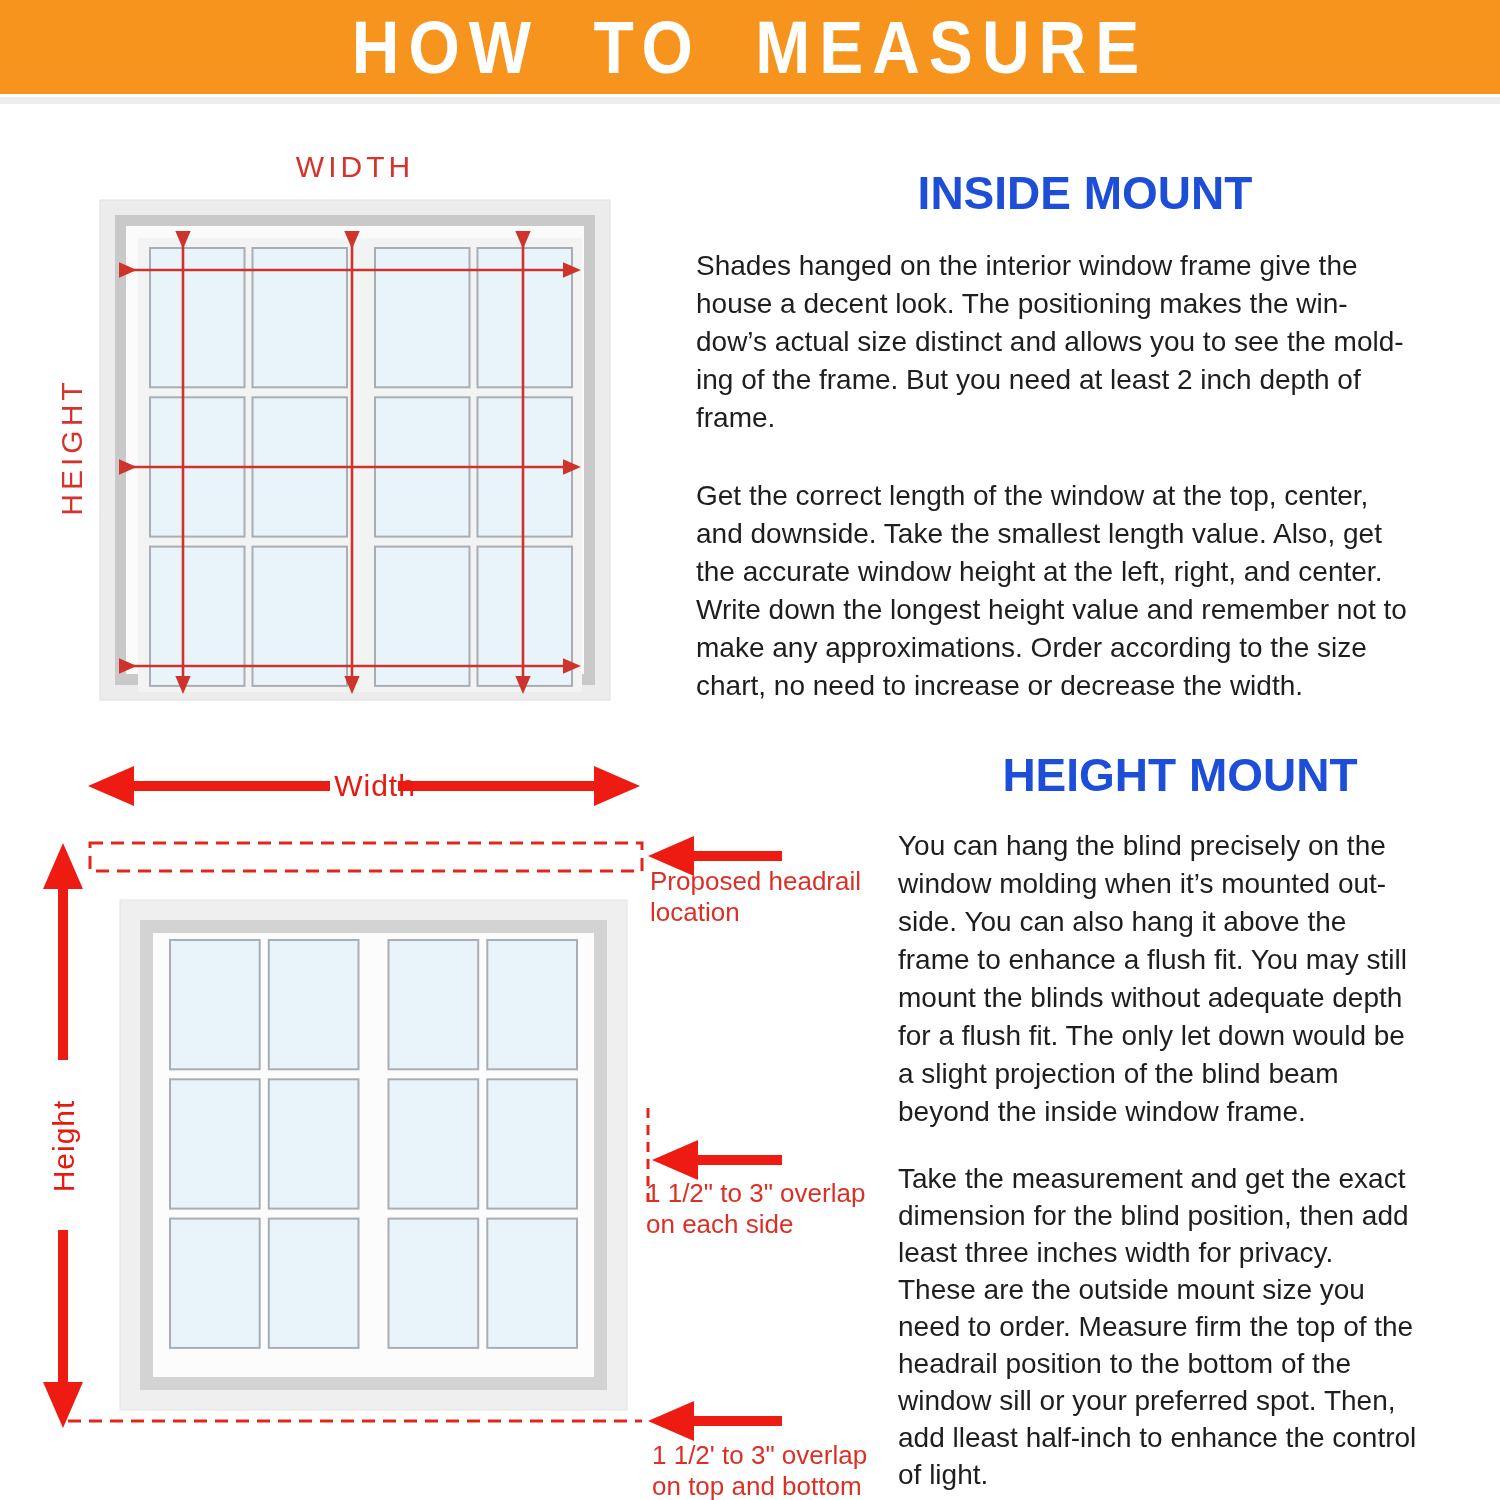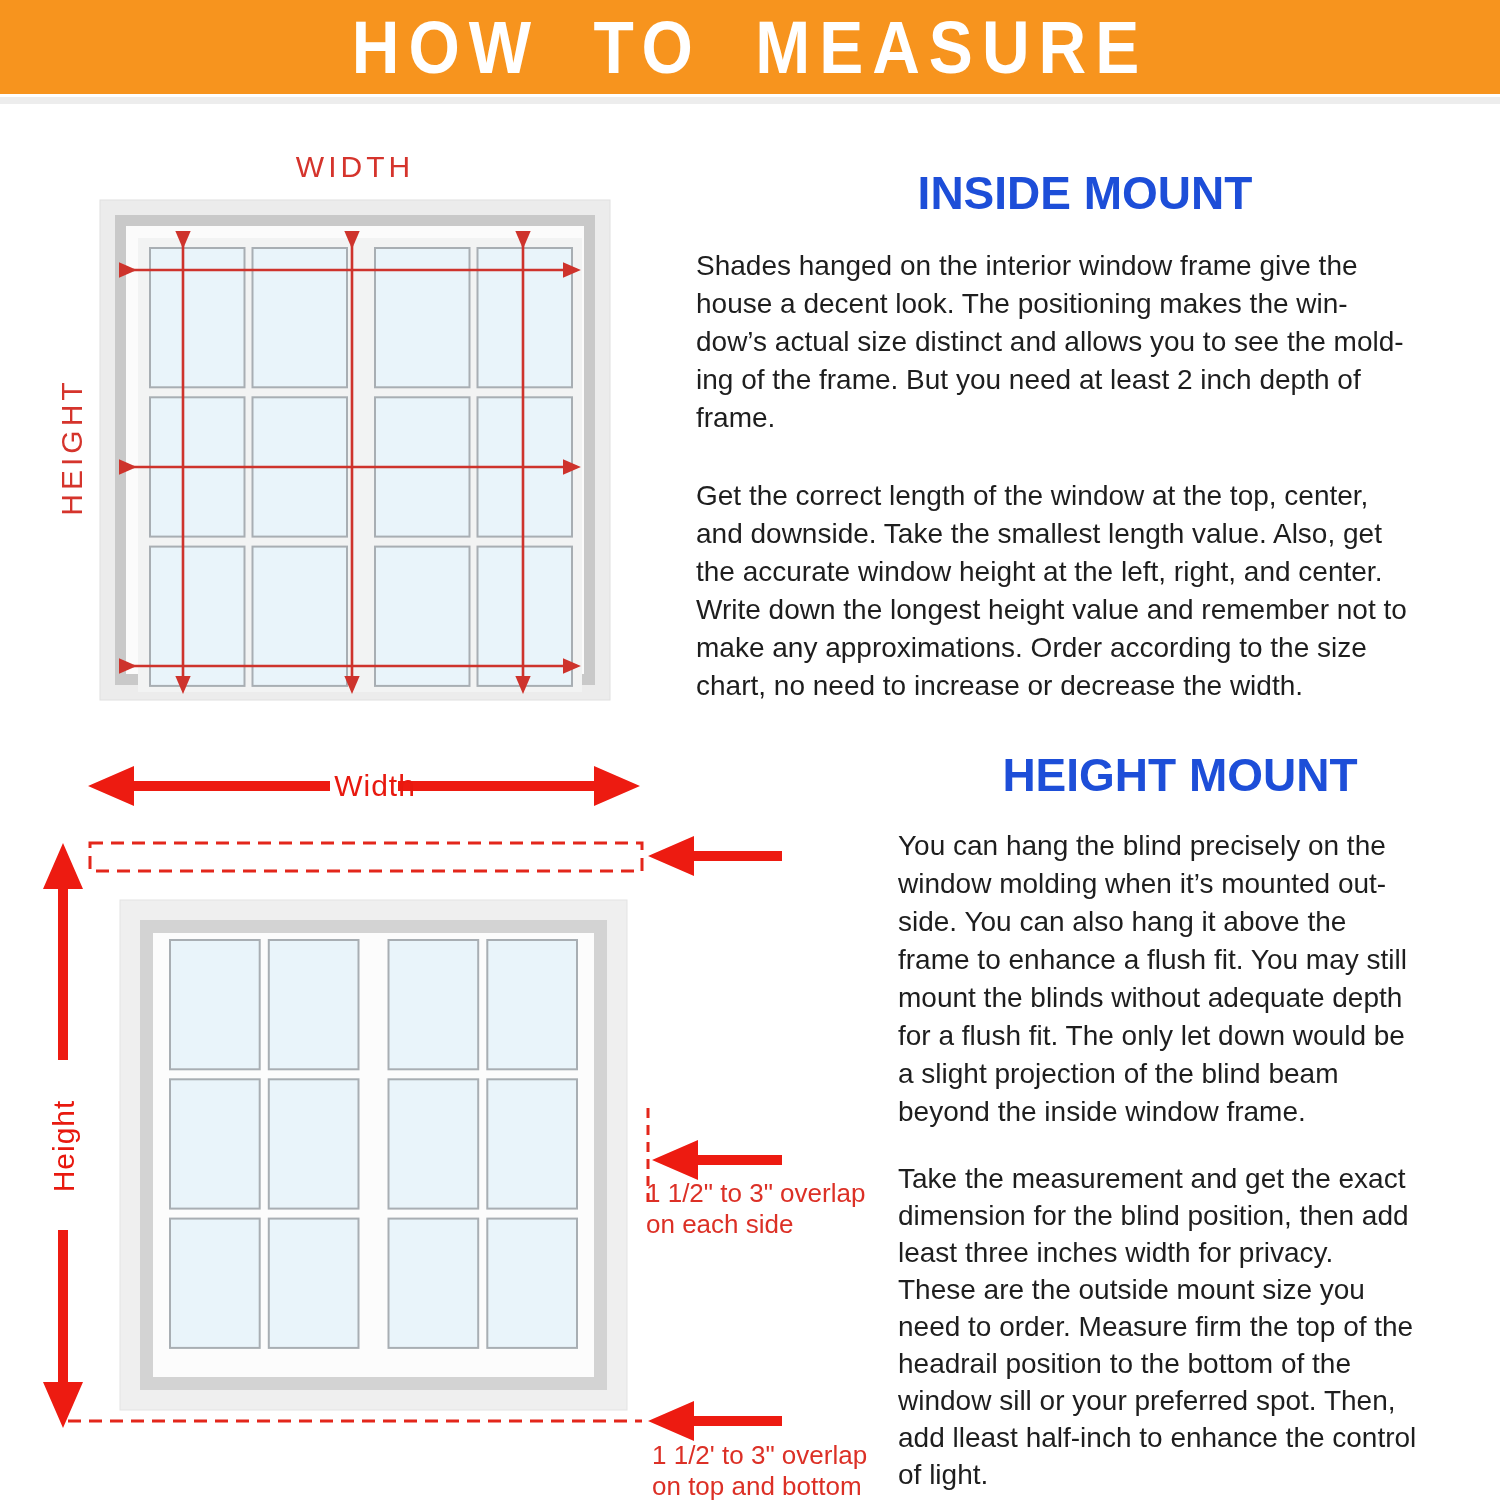--- a/index.html
+++ b/index.html
@@ -125,20 +125,22 @@
       <polygon points="628,681 674,661 674,676 762,676 762,686 674,686 674,701"></polygon>
 
       <polygon points="43,103 63,149 48,149 48,320 38,320 38,149 23,149"></polygon>
       <polygon points="43,688 63,642 48,642 48,490 38,490 38,642 23,642"></polygon>
     </g>
   </svg>
 
   <div class="abs dim-label-bright" style="left:320px;top:769px;width:110px;text-align:center;">Width</div>
   <div class="abs dim-label-bright rot" style="left:64px;top:1146px;">Height</div>
 
+  <div class="abs red-note" style="left:650px;top:866px;width:240px;">Proposed headrail
+location</div>
   <div class="abs red-note" style="left:646px;top:1178px;width:240px;">1 1/2" to 3" overlap
 on each side</div>
   <div class="abs red-note" style="left:652px;top:1440px;width:230px;">1 1/2' to 3" overlap
 on top and bottom</div>
 
   <div class="abs mount-heading" style="left:705px;top:166px;width:760px;">INSIDE MOUNT</div>
   <div class="abs body-par lh38" style="left:696px;top:247px;width:790px;">Shades hanged on the interior window frame give the
 house a decent look. The positioning makes the win-
 dow’s actual size distinct and allows you to see the mold-
 ing of the frame. But you need at least 2 inch depth of

